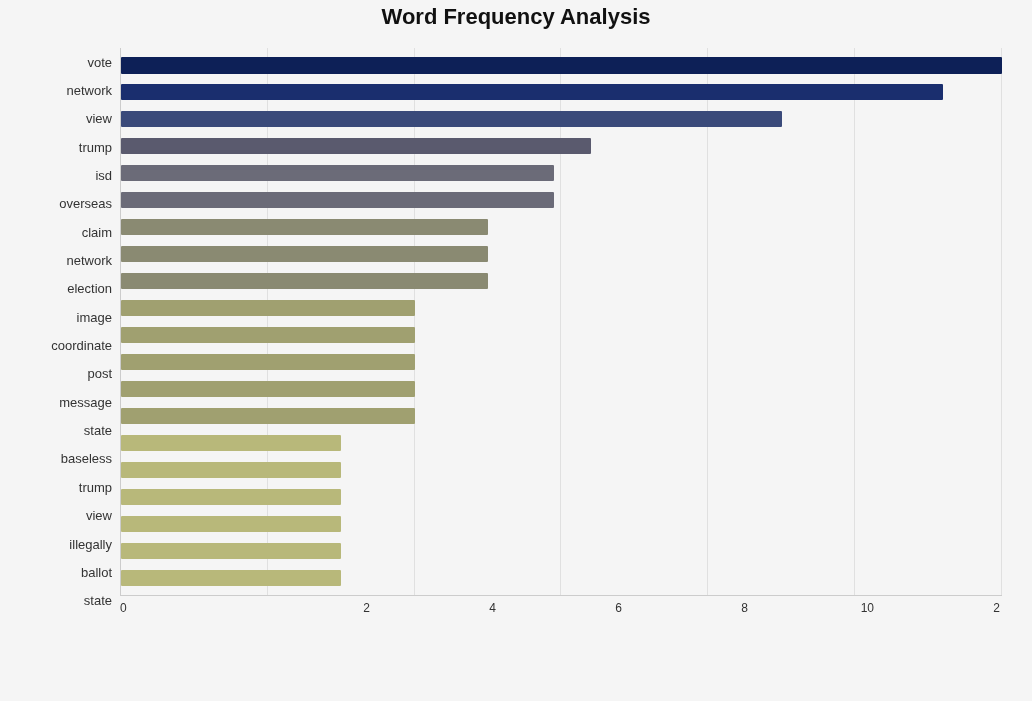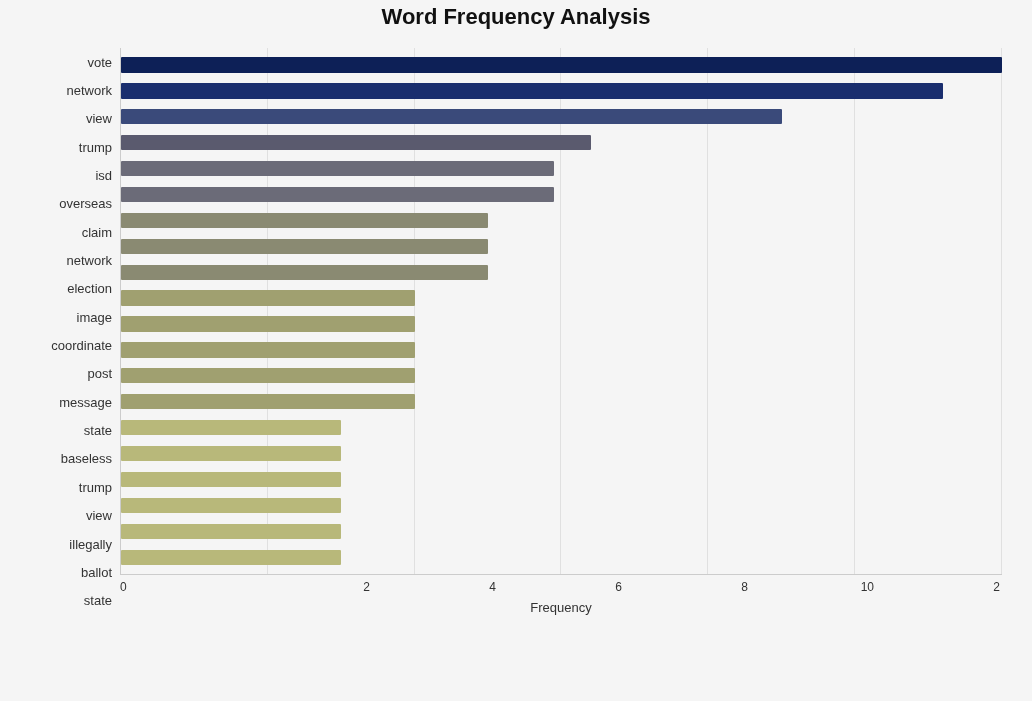--- a/index.html
+++ b/index.html
@@ -214,16 +214,15 @@
       </div>
       <div class="x-axis" id="x-axis">
       <div class="x-tick">0</div>
           <div class="x-tick">2</div>
           <div class="x-tick">4</div>
           <div class="x-tick">6</div>
           <div class="x-tick">8</div>
           <div class="x-tick">10</div>
           <div class="x-tick">2</div>
         </div>
-      <div class="x-label">Frequency</div>
     </div>
   </div>
 </div>
 
 </body></html>

